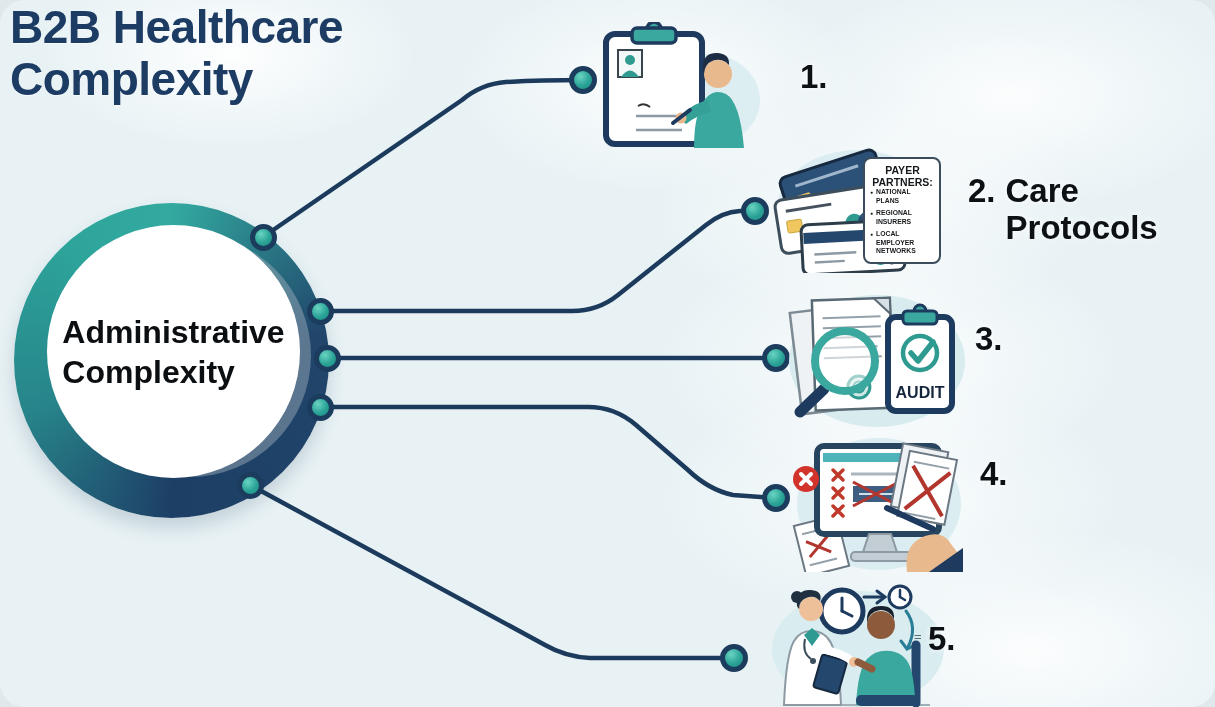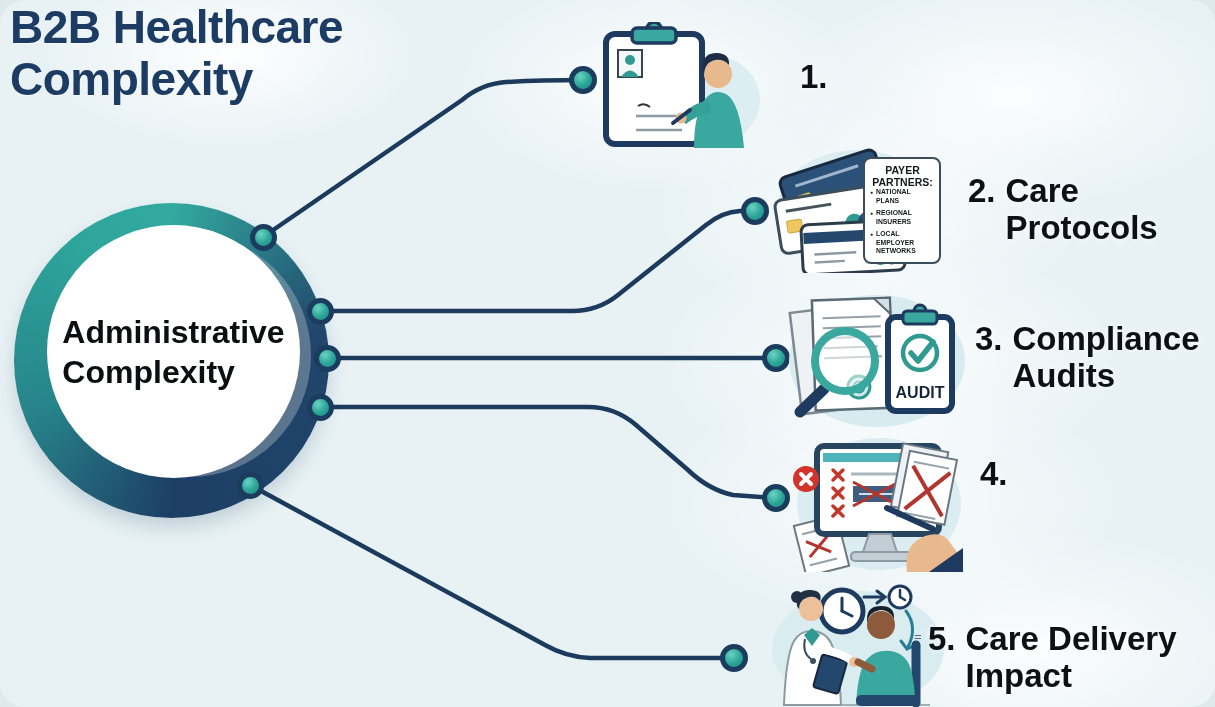--- a/index.html
+++ b/index.html
@@ -290,23 +290,21 @@
 
   <div class="item-label" style="left:800px;top:58px">
     <span class="num">1.</span>
   </div>
   <div class="item-label" style="left:968px;top:172px">
     <span class="num">2.</span>
     <span class="txt" style="max-width:175px">Care Protocols</span>
   </div>
   <div class="item-label" style="left:975px;top:320px">
     <span class="num">3.</span>
-    <span class="txt" style="max-width:205px">Compliance Audits</span>
   </div>
   <div class="item-label" style="left:980px;top:455px">
     <span class="num">4.</span>
   </div>
   <div class="item-label" style="left:928px;top:620px">
     <span class="num">5.</span>
-    <span class="txt" style="max-width:245px">Care Delivery Impact</span>
   </div>
 
 </div>
 
 </body></html>

